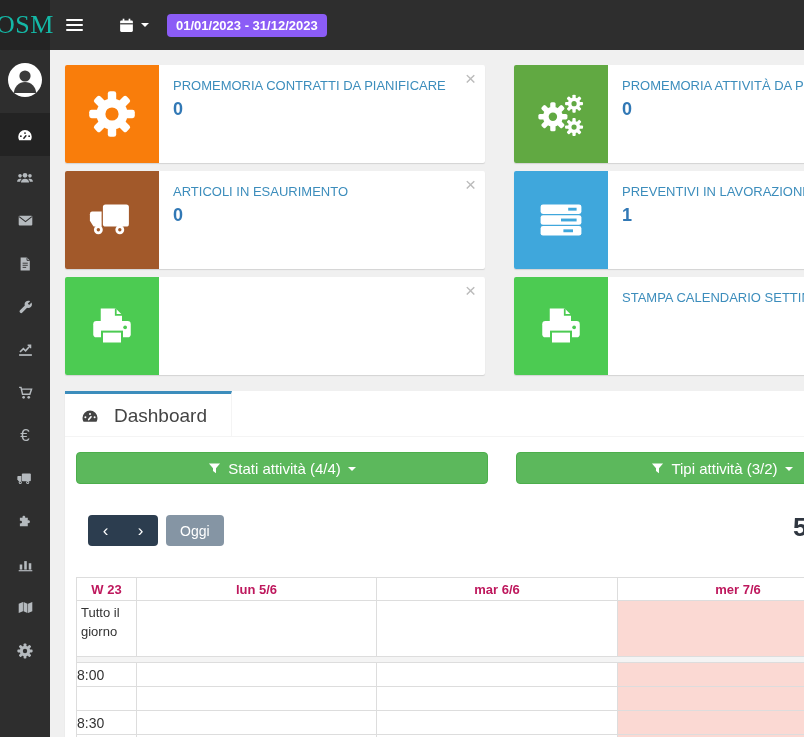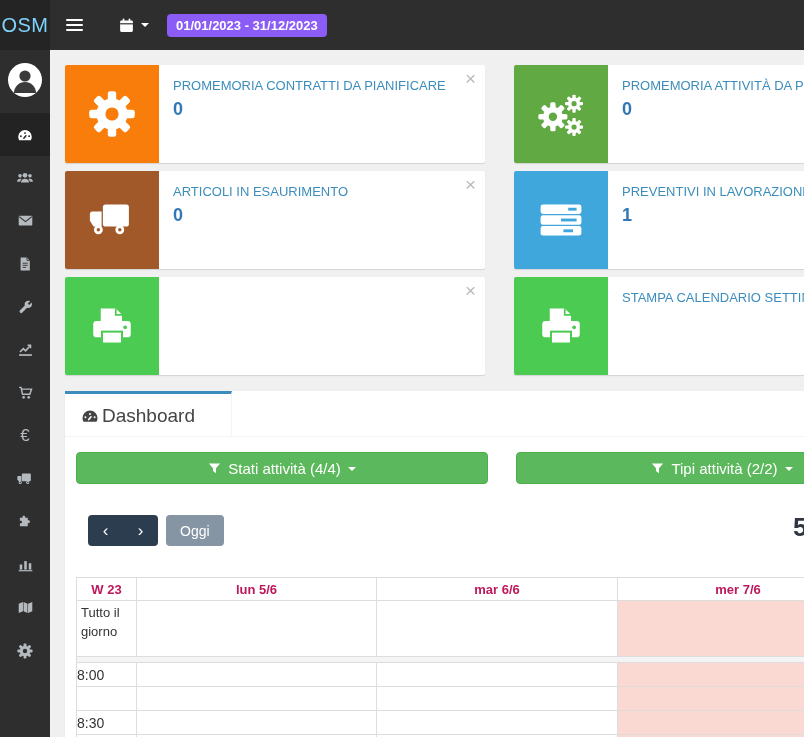--- a/index.html
+++ b/index.html
@@ -2,23 +2,23 @@
 <html><head>
 <meta charset="utf-8">
 <style>
   * { margin:0; padding:0; box-sizing:border-box; }
   html,body { width:804px; height:737px; overflow:hidden; background:#f0f0f0;
               font-family:"Liberation Sans", sans-serif; }
 
   
   .navbar { position:absolute; top:0; left:0; width:804px; height:50px;
             background:#2e2e2e; display:flex; align-items:center; z-index:20; }
-  .brand { width:50px; height:50px; background:#242424; color:#7dd3fc;
-           font-size:20px; font-weight:500; letter-spacing:.5px;
-           display:flex; align-items:center; justify-content:center; }
+  .brand { width:50px; height:50px; background:#242424; color:#14b8a6;
+           font-size:26px; font-weight:500; letter-spacing:.5px;
+           display:flex; align-items:center; justify-content:center;font-family:Liberation Serif, serif; }
   .hamburger { width:44px; height:50px; display:flex; flex-direction:column;
                justify-content:center; align-items:center; gap:3px; cursor:pointer; margin-left:2px; }
   .hamburger span { display:block; width:17px; height:2px; background:#fff; border-radius:1px; }
   .nav-cal { display:flex; align-items:center; gap:6px; margin-left:22px; cursor:pointer; }
   .caret { width:0; height:0; border-left:4px solid transparent; border-right:4px solid transparent;
            border-top:4px solid #fff; display:inline-block; }
   .date-badge { margin-left:18px; background:#8b5cf6; color:#fff; font-size:13px;
                 font-weight:bold; padding:4px 9px; border-radius:4px; cursor:pointer; }
 
   
@@ -49,21 +49,21 @@
               cursor:pointer; line-height:1; }
   .bg-orange { background:#f97d0b; } .bg-green  { background:#61a942; }
   .bg-brown  { background:#a2592a; } .bg-blue   { background:#3fa7dc; }
   .bg-lime   { background:#4ccb52; }
 
   
   .tab-widget { margin-top:16px; background:#fff; box-shadow:0 1px 1px rgba(0,0,0,.1); }
   .tab-bar { height:46px; background:#fff; border-bottom:1px solid #f4f4f4; display:flex; }
   .tab.active { width:167px; height:46px; border-top:3px solid #3c8dbc;
                 border-right:1px solid #f4f4f4; display:flex; align-items:center;
-                gap:2px; padding-left:15px; color:#444; font-size:19px; cursor:pointer; }
+                gap:14px; padding-left:15px; color:#444; font-size:19px; cursor:pointer; }
   .tab.active .sb-item-icon { color:#444; }
   .tab-content { position:relative; padding:15px 11px 200px 11px; background:#fff; }
 
   
   .filter-row { display:grid; grid-template-columns:412px 412px; column-gap:28px; }
   .btn-filter { height:32px; background:#5cb85c; border:1px solid #4cae4c; border-radius:4px;
                 color:#fff; font-size:15px; display:flex; align-items:center;
                 justify-content:center; gap:7px; cursor:pointer; font-family:inherit; }
   .btn-filter .caret { border-top-color:#fff; margin-top:2px; }
 
@@ -363,21 +363,21 @@
           <svg width="13" height="13" viewBox="0 0 14 14">
             <path fill="#fff" d="M1 1.5h12L8.6 6.8V12L5.4 9.6V6.8z"></path>
           </svg>
           <span>Stati attività (4/4)</span>
           <span class="caret"></span>
         </button>
         <button class="btn-filter">
           <svg width="13" height="13" viewBox="0 0 14 14">
             <path fill="#fff" d="M1 1.5h12L8.6 6.8V12L5.4 9.6V6.8z"></path>
           </svg>
-          <span>Tipi attività (2/2)</span>
+          <span>Tipi attività (3/2)</span>
           <span class="caret"></span>
         </button>
       </div>
 
       <div class="cal-toolbar">
         <div class="fc-nav">
           <button>‹</button>
           <button>›</button>
         </div>
         <button class="btn-today">Oggi</button>

